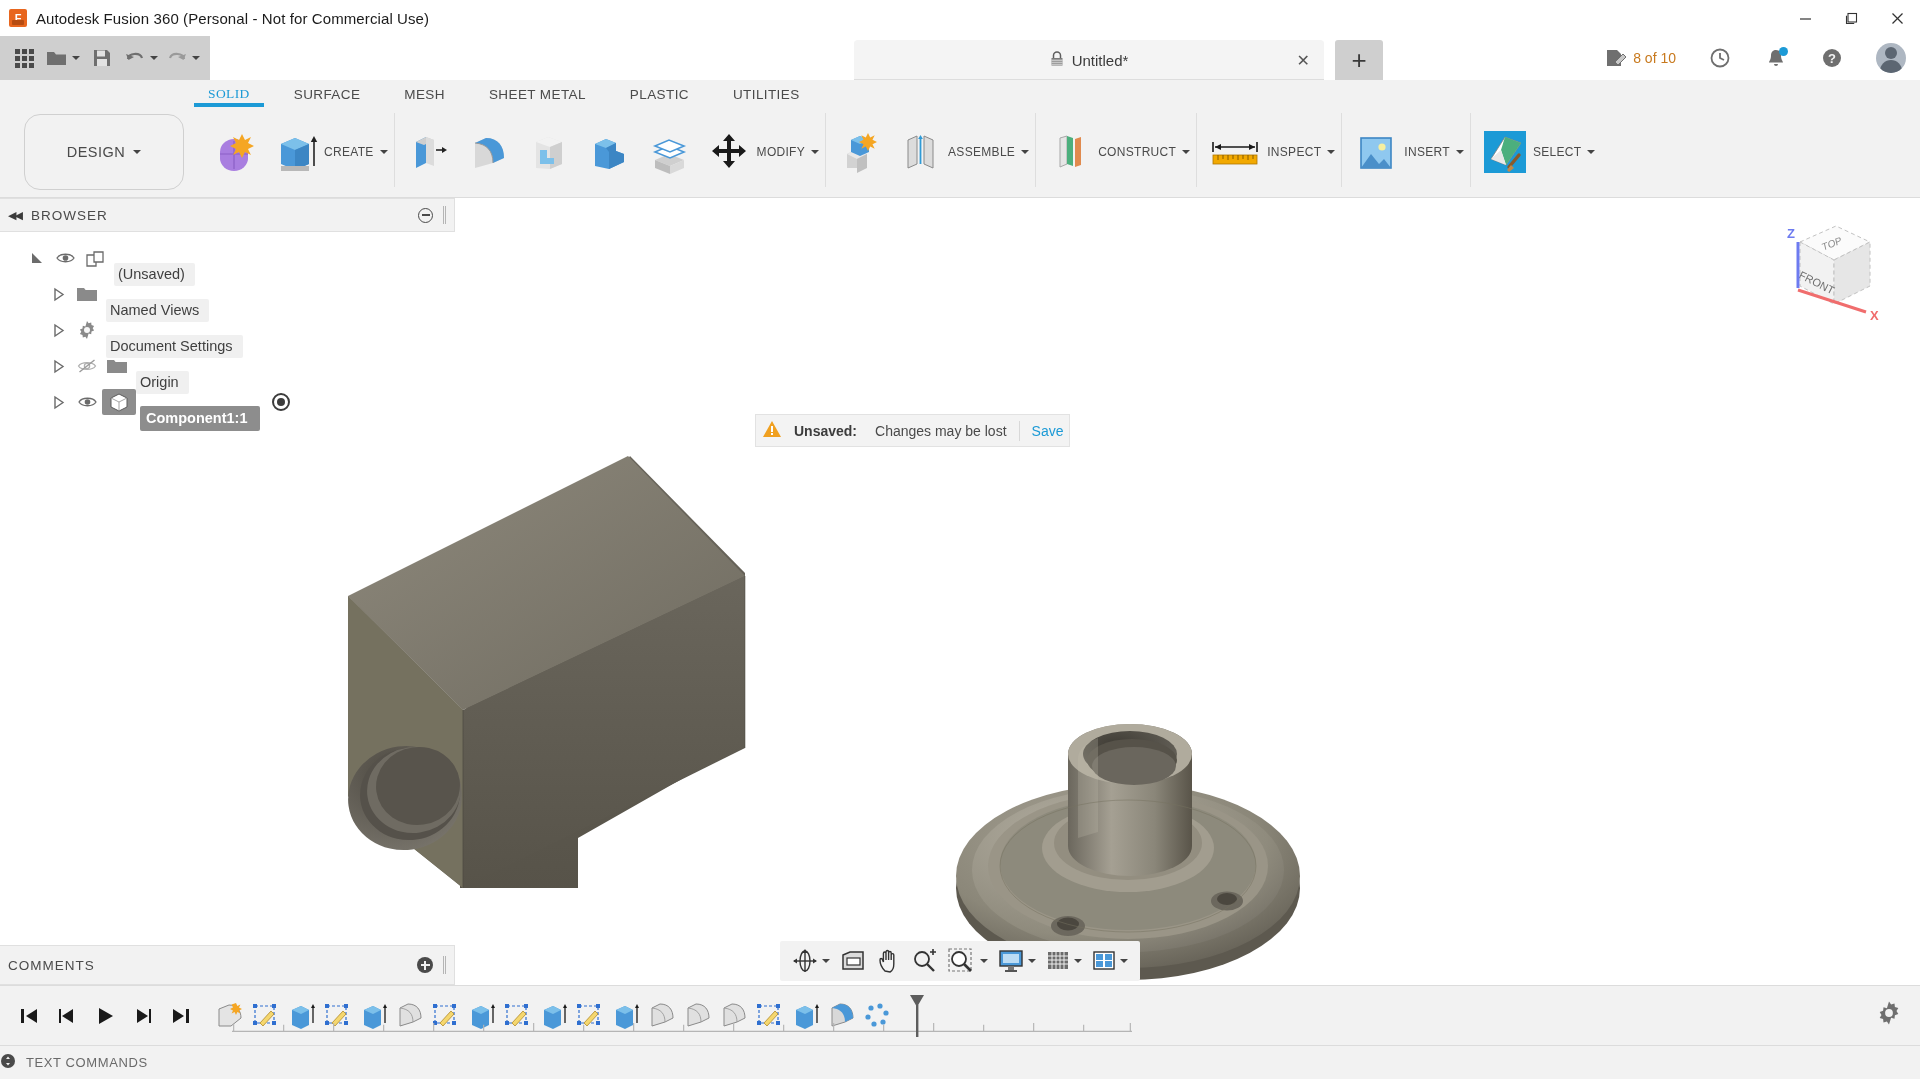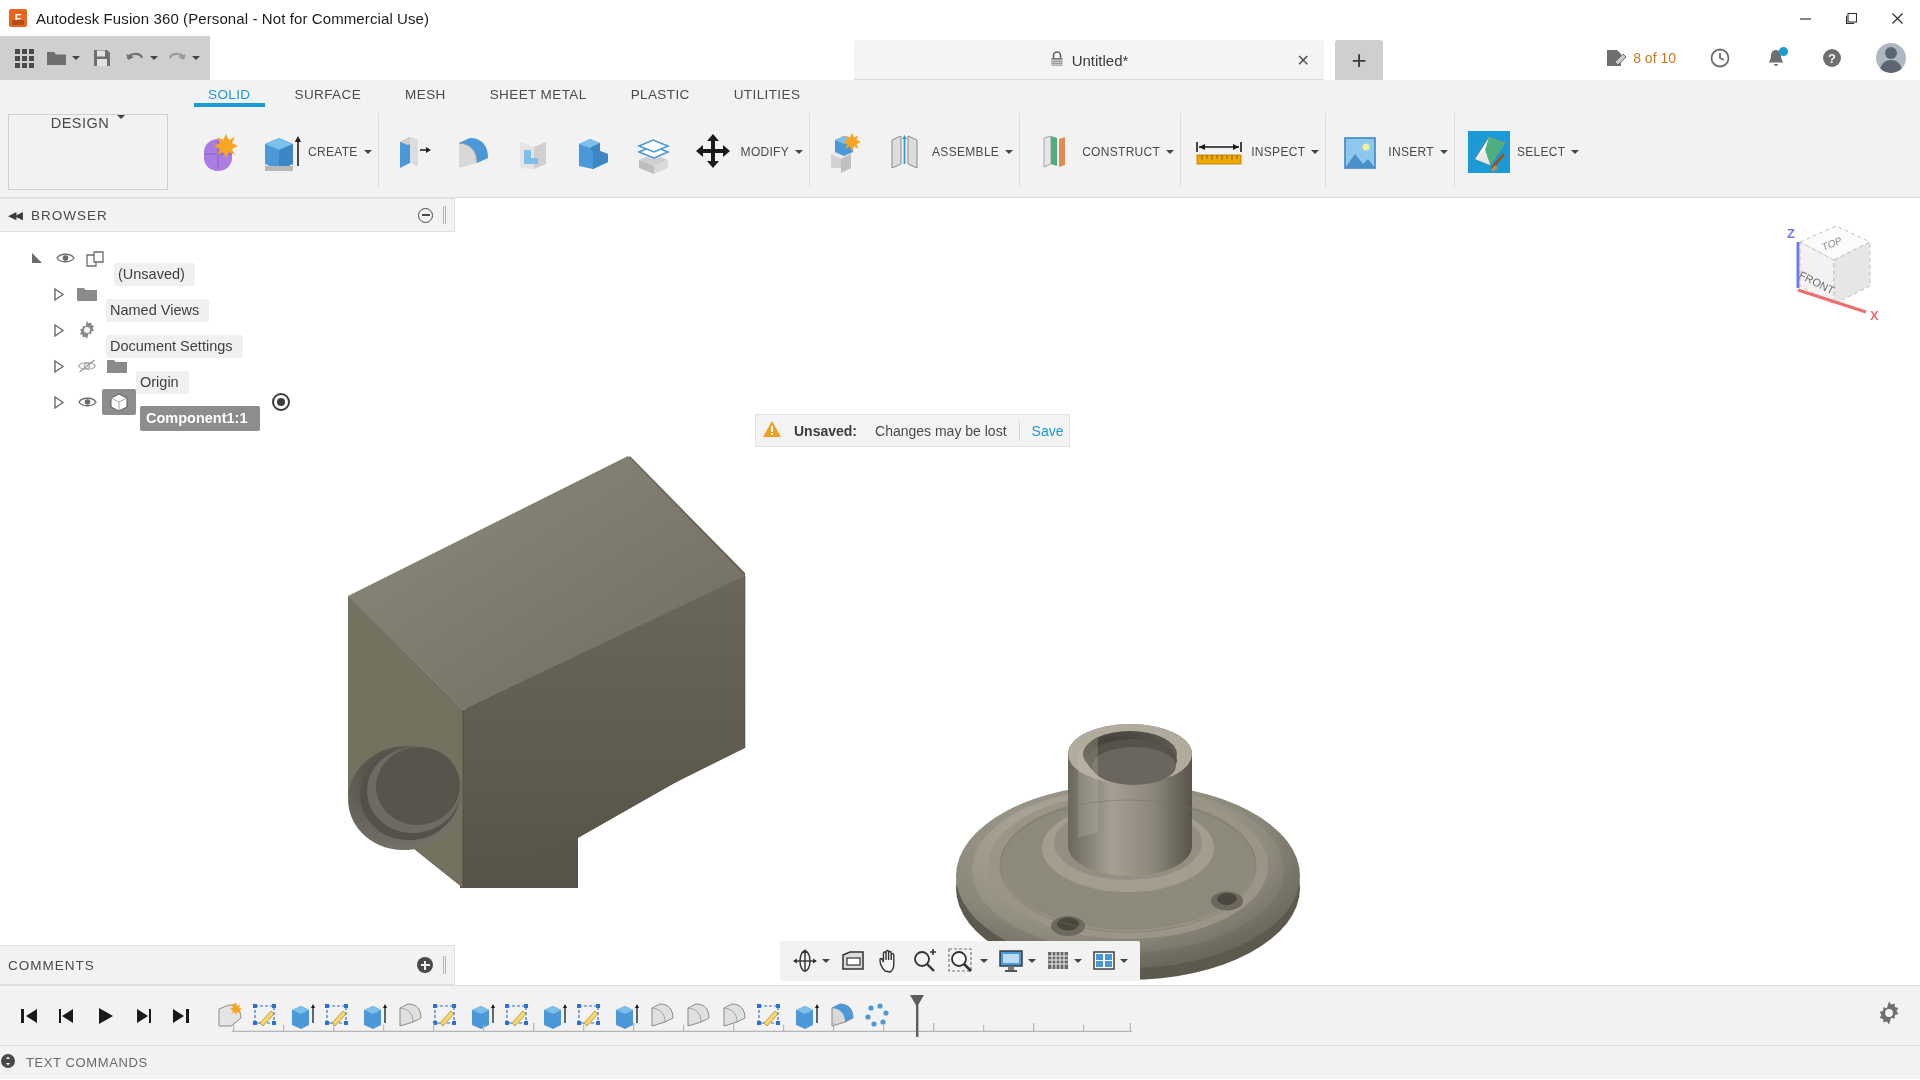--- a/index.html
+++ b/index.html
@@ -76,27 +76,27 @@
   .avatar::before{content:"";position:absolute;width:12px;height:12px;border-radius:50%;background:#5c6672;left:9px;top:4px;}
   .avatar::after{content:"";position:absolute;width:22px;height:14px;border-radius:11px 11px 0 0;background:#5c6672;left:4px;top:17px;}
   .notif-dot{position:absolute;width:9px;height:9px;background:#1c9ad6;border-radius:50%;top:8px;right:8px;}
 
   
   #ribbon{width:1920px;height:118px;background:#f2f2f2;border-bottom:1px solid #dcdcdc;position:relative;}
   #tabrow{height:27px;display:flex;align-items:flex-end;padding-left:186px;gap:0;}
   .rtab{
     font-size:13.5px;color:#4a4a4a;padding:0 22px 5px 22px;position:relative;letter-spacing:.4px;
   }
-  .rtab.active{color:#1c9ad6;}
+  .rtab.active{color:#1c9ad6;font-family:Liberation Serif, serif;}
   .rtab.active::after{content:"";position:absolute;left:8px;right:8px;bottom:0;height:4px;background:#1c9ad6;}
 
   #panelrow{display:flex;align-items:flex-start;height:90px;}
   #design-box{
-    width:160px;height:76px;margin:7px 0 0 8px;border:1px solid #d0d0d0;border-radius:0;background:#f2f2f2;
-    display:flex;align-items:flex-start;justify-content:center;gap:6px;font-size:14.5px;color:#4a4a4a;letter-spacing:.5px;
+    width:160px;height:76px;margin:7px 0 0 24px;border:1px solid #d0d0d0;border-radius:16px;background:#f2f2f2;
+    display:flex;align-items:center;justify-content:center;gap:6px;font-size:14.5px;color:#4a4a4a;letter-spacing:.5px;
   }
   .panel{display:flex;flex-direction:row;align-items:center;height:90px;position:relative;padding:0 6px;}
   .panel .btns{display:flex;align-items:flex-start;gap:4px;height:64px;padding-top:4px;}
   .panel .plabel{font-size:12px;color:#4a4a4a;display:flex;align-items:center;gap:4px;letter-spacing:.3px;}
   .pdiv{width:1px;height:74px;background:#dedede;margin-top:6px;}
   .tbtn{width:56px;height:58px;display:flex;align-items:center;justify-content:center;}
   .tbtn svg{display:block;}
 
   
   #workspace{width:1920px;height:calc(1080px - 36px - 44px - 119px - 60px - 34px);position:relative;background:#fff;}

